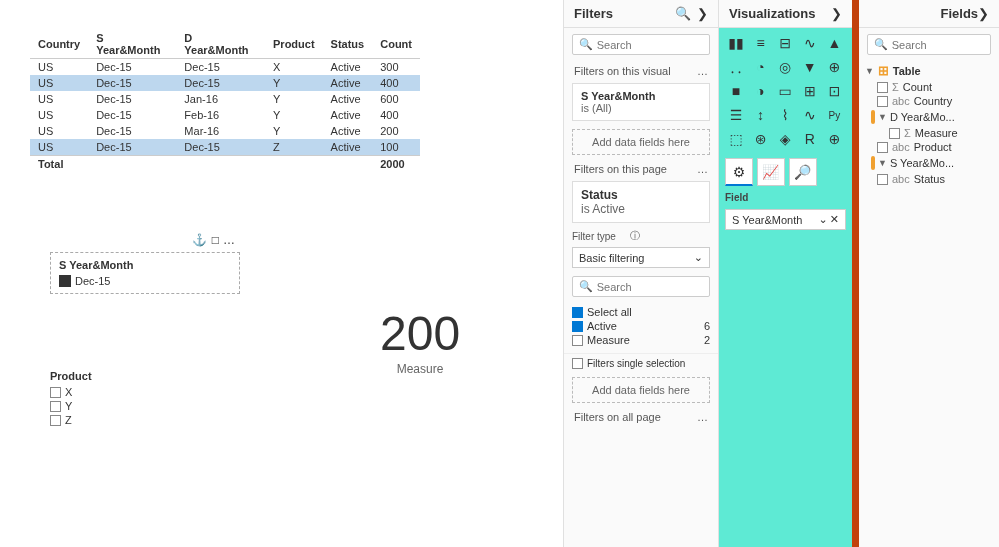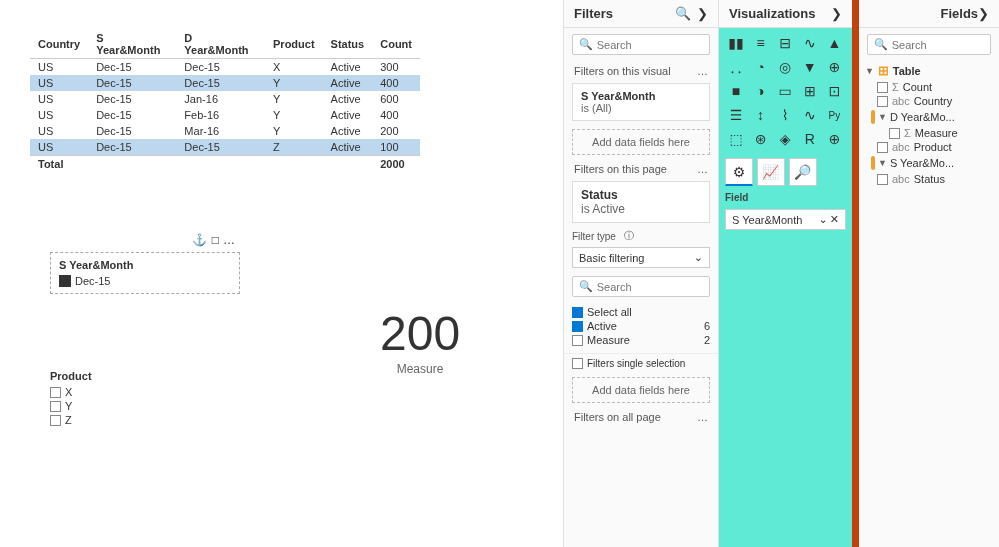--- a/index.html
+++ b/index.html
@@ -209,21 +209,21 @@
       padding: 6px 8px;
       background: #fff;
       border: 1px solid #ddd;
     }
     .filter-type-label {
       font-size: 10px;
       color: #555;
       padding: 2px 8px;
       display: flex;
       align-items: center;
-      gap: 8px;
+      gap: 14px;
     }
     .filter-type-select {
       display: flex;
       align-items: center;
       justify-content: space-between;
       margin: 2px 8px;
       border: 1px solid #ccc;
       padding: 3px 6px;
       background: #fff;
       font-size: 11px;

